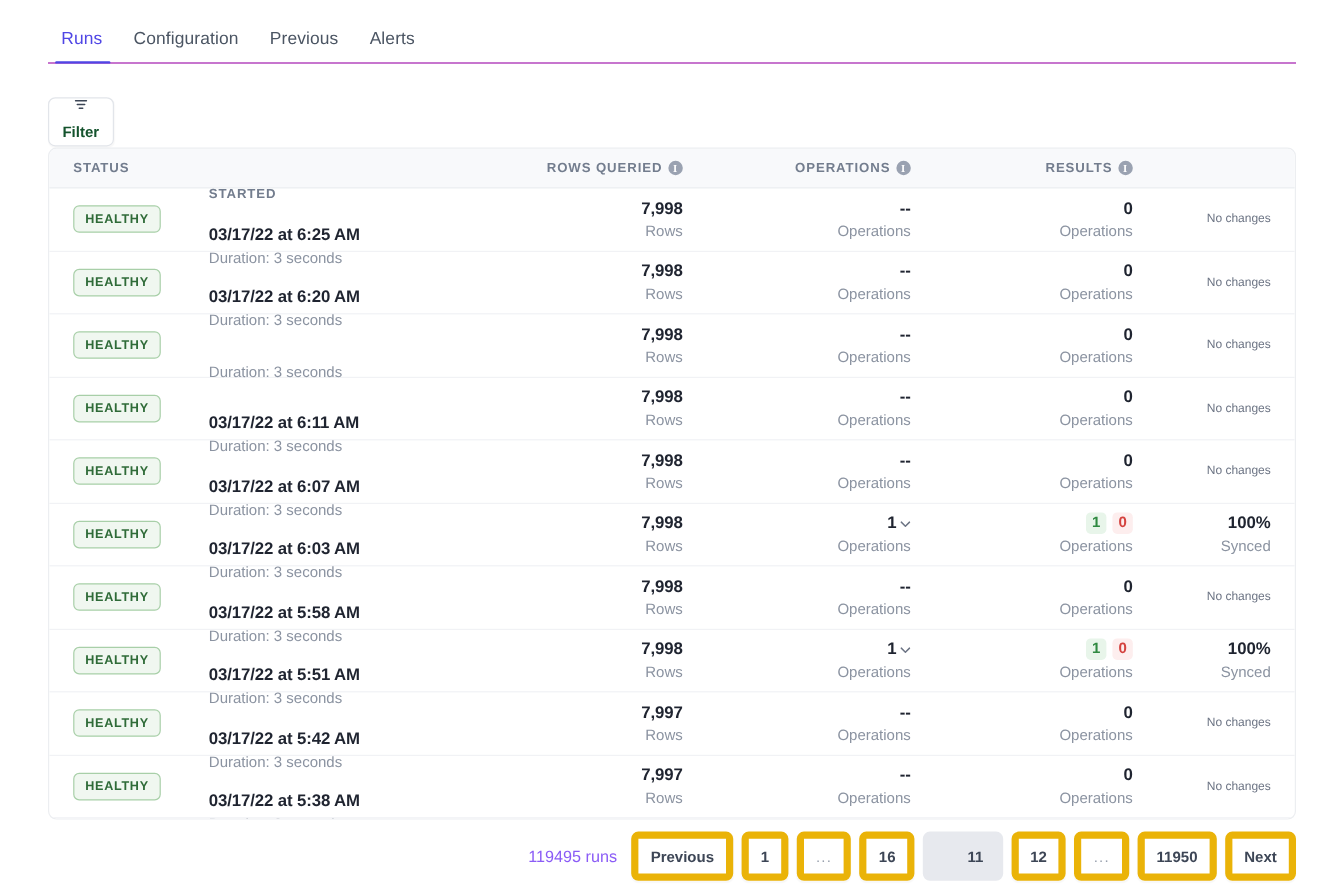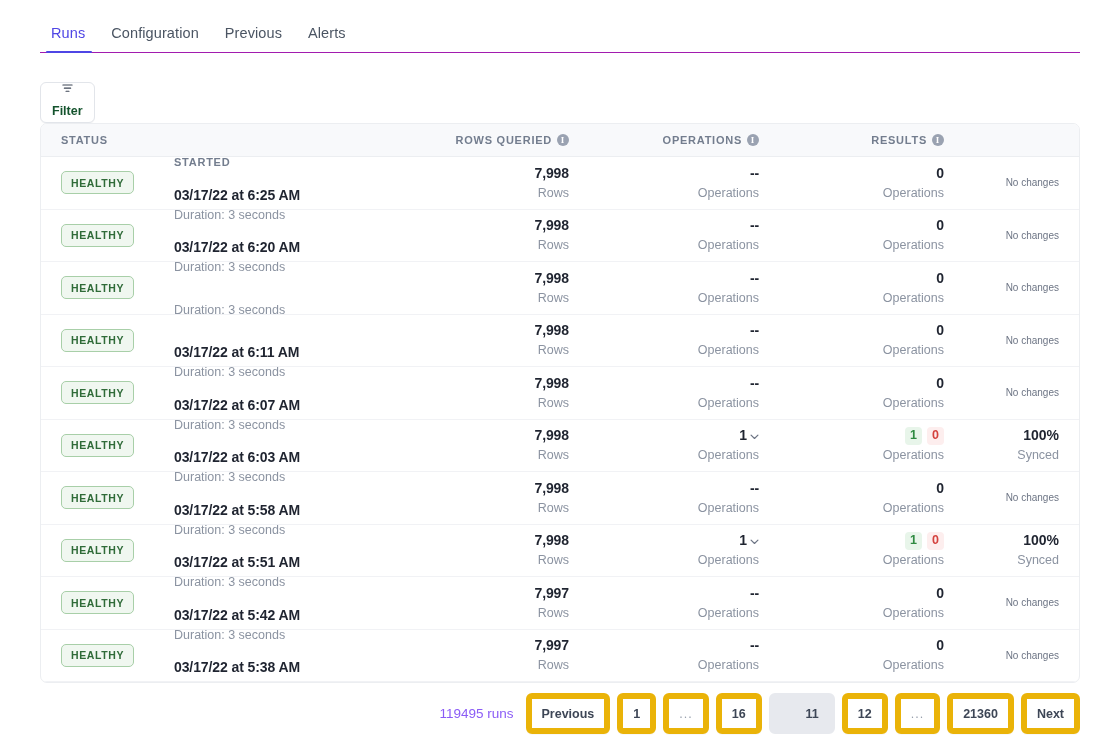--- a/index.html
+++ b/index.html
@@ -547,17 +547,17 @@
 
   <div class="pagination" id="pagination">
       <span class="pg-count">119495 runs</span>
       <button class="pg-btn">Previous</button>
       <button class="pg-btn">1</button>
       <button class="pg-btn ellipsis">...</button>
       <button class="pg-btn">16</button>
       <button class="pg-btn active">11</button>
       <button class="pg-btn">12</button>
       <button class="pg-btn ellipsis">...</button>
-      <button class="pg-btn">21360</button>
+      <button class="pg-btn">11950</button>
       <button class="pg-btn">Next</button>
     </div>
 
 </div>
 
 </body></html>

